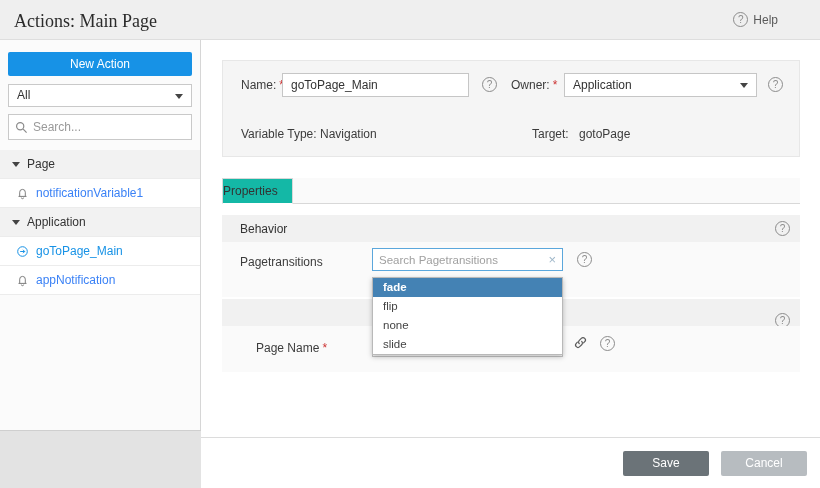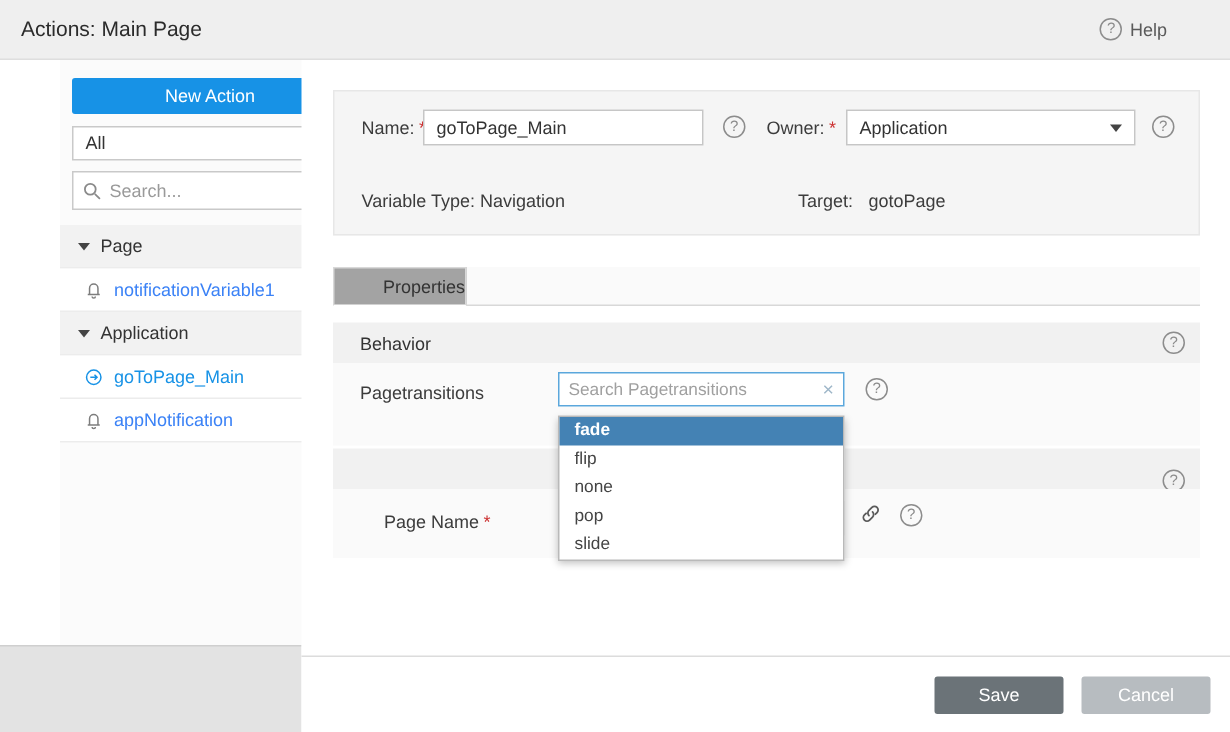--- a/index.html
+++ b/index.html
@@ -3,29 +3,29 @@
 <meta charset="utf-8">
 <style>
   * { box-sizing: border-box; margin: 0; padding: 0; }
   body { font-family: "Liberation Sans", sans-serif; background:#fff; }
   .app { position: relative; width: 820px; height: 488px; background:#fff; overflow:hidden;
          font-size:12px; color:#333; }
 
   
   .header { position:absolute; left:0; top:0; width:820px; height:40px;
             background:#efefef; border-bottom:1px solid #dedede; }
-  .header-title { position:absolute; left:14px; top:11px; font-size:14px; color:#2b2b2b; }
+  .header-title { position:absolute; left:14px; top:11px; font-size:18px; color:#2b2b2b;font-family:Liberation Serif, serif; }
   .header-help { position:absolute; right:42px; top:12px; display:flex; align-items:center; gap:5px;
                  color:#5a5a5a; cursor:pointer; }
   .qicon { display:inline-block; width:15px; height:15px; border:1px solid #8c8c8c; border-radius:50%;
            color:#8c8c8c; font-size:10px; line-height:13px; text-align:center; background:transparent; }
 
   
   .sidebar { position:absolute; left:0; top:40px; width:201px; height:390px;
-             background:#fbfbfb; border-right:1px solid #d6d6d6;margin-left:40px; }
+             background:#fbfbfb; border-right:1px solid #d6d6d6; }
   .btn-new-action { position:absolute; left:8px; top:12px; width:184px; height:24px;
                     background:#1792e6; color:#fff; text-align:center; line-height:24px;
                     font-size:12px; cursor:pointer; border-radius:2px; }
   .filter-select { position:absolute; left:8px; top:44px; width:184px; height:23px;
                    background:#fff; border:1px solid #c9c9c9; line-height:21px; padding:0 8px;
                    cursor:pointer; }
   .tri-down { position:absolute; right:8px; top:9px; width:0; height:0;
               border-left:4px solid transparent; border-right:4px solid transparent;
               border-top:5px solid #444; }
   .search-box { position:absolute; left:8px; top:74px; width:184px; height:23px;
@@ -59,23 +59,23 @@
               font-family:"Liberation Sans",sans-serif; color:#333; outline:none; }
   .fp-help1 { position:absolute; left:259px; top:16px; }
   .owner-select { position:absolute; left:341px; top:12px; width:193px; height:24px;
                   background:#fff; border:1px solid #c6c6c6; line-height:22px; padding:0 8px;
                   cursor:pointer; }
   .fp-help2 { position:absolute; left:545px; top:16px; }
 
   
   .tabstrip { position:absolute; left:21px; top:138px; width:578px; height:26px;
               background:#fafafa; border-bottom:1px solid #d8d8d8; }
-  .tab-active { position:absolute; left:0; top:0; width:89px; height:26px; background:#a3a3a3;
+  .tab-active { position:absolute; left:0; top:0; width:71px; height:26px; background:#14b8a6;
                 border:1px solid #d8d8d8; border-bottom:1px solid #fff; line-height:25px;
-                text-align:right; color:#333; cursor:pointer; }
+                text-align:left; color:#333; cursor:pointer; }
 
   
   .section-header { position:absolute; left:21px; width:578px; height:27px; background:#f1f1f1;
                     display:flex; align-items:center; padding:0 10px 0 18px; color:#333; }
   .section-header .qicon { margin-left:auto; cursor:pointer; }
   .section-body { position:absolute; left:21px; width:578px; background:#fafafa; }
   .row-label { position:absolute; left:18px; color:#3c3c3c; }
 
   .combo { position:absolute; left:150px; top:6px; width:191px; height:23px; background:#fff;
            border:1px solid #5ba7dc; display:flex; align-items:center; padding:0 6px; }
@@ -223,21 +223,20 @@
         <path d="M8.7 6.3 a2.4 2.4 0 0 1 0 3.4 l-2 2 a2.4 2.4 0 0 1-3.4-3.4 l1.1-1.1"></path>
       </svg>
       <span class="qicon pn-help">?</span>
     </div>
   </div>
 
   <div class="dropdown">
     <div class="dd-item selected">fade</div>
     <div class="dd-item">flip</div>
     <div class="dd-item">none</div>
-    <div class="dd-item">pop</div>
     <div class="dd-item">slide</div>
   </div>
 
   <div class="footer">
     <button class="btn btn-save">Save</button>
     <button class="btn btn-cancel">Cancel</button>
   </div>
 
 </div>
 

